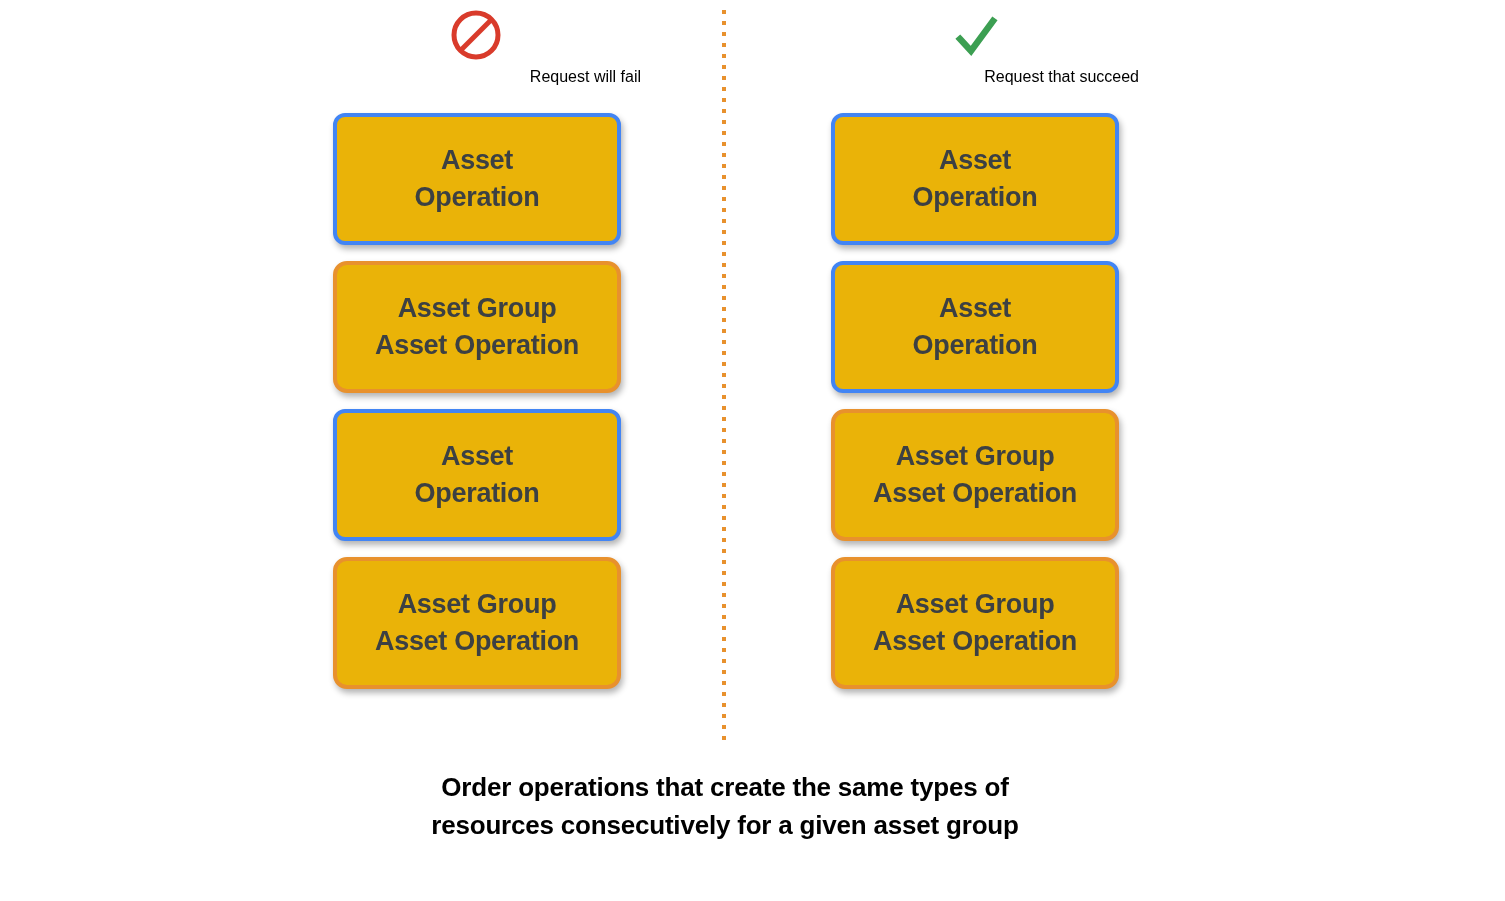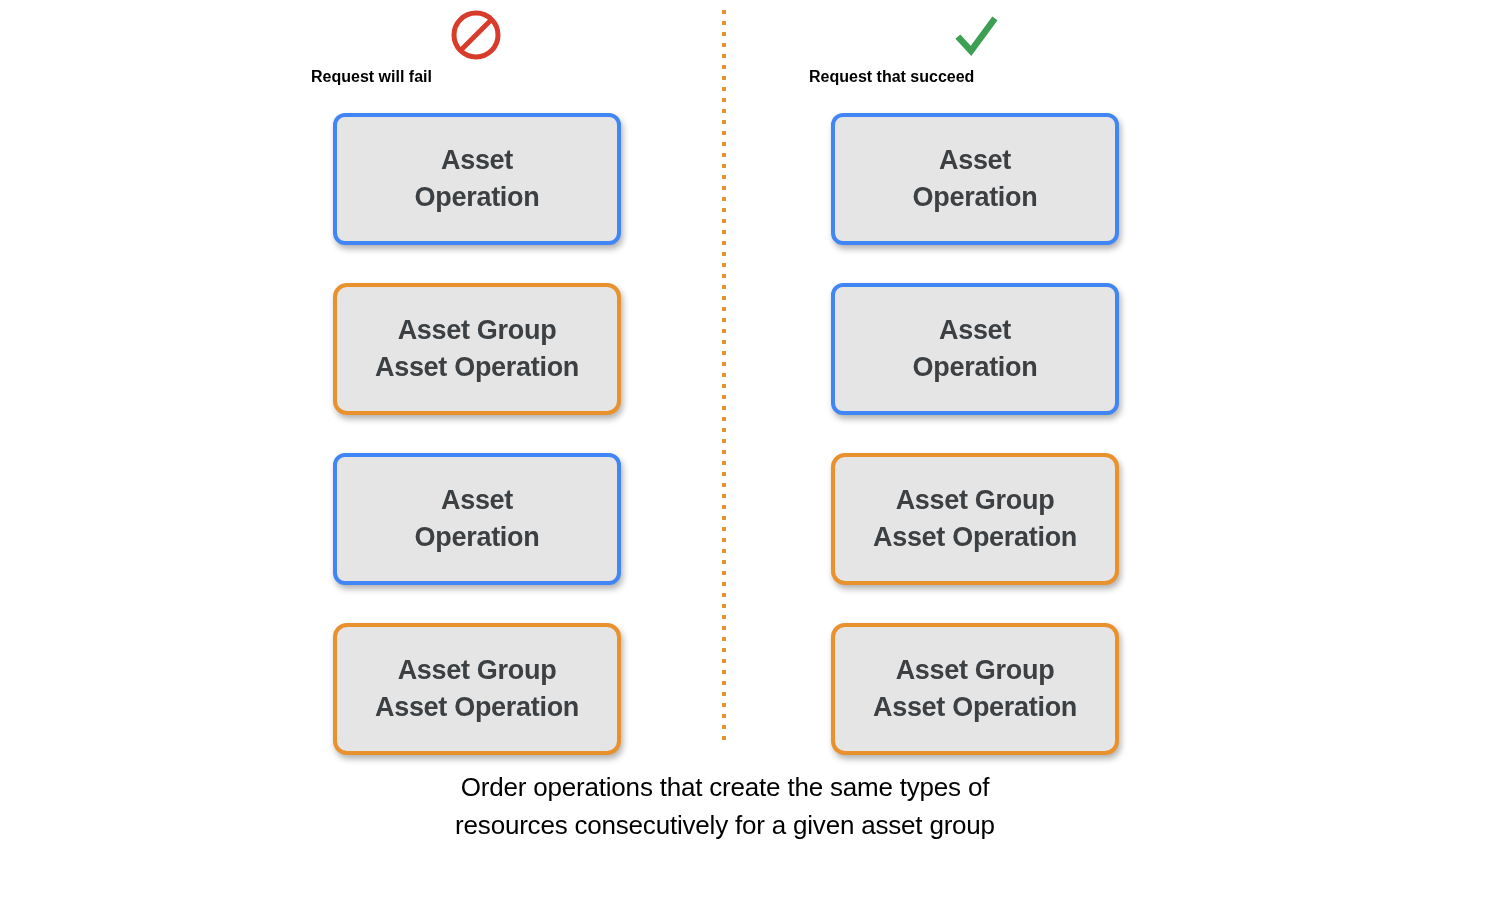--- a/index.html
+++ b/index.html
@@ -39,43 +39,42 @@
     width: 330px;
   }
   .col-fail    { left: 311px; }
   .col-succeed { left: 809px; }
 
   .col-header {
     position: absolute;
     top: 8px;
     left: 0;
     width: 330px;
-    text-align: left;
-    font-weight: bold;
+    text-align: right;
   }
   .status-icon {
     display: block;
     margin: 0 auto 6px auto;
     height: 54px;
     width: 60px;
   }
 
   
   .card-stack {
     position: absolute;
     top: 113px;
     left: 22px;
     width: 288px;
   }
   .card {
     box-sizing: border-box;
     width: 288px;
     height: 132px;
-    margin-bottom: 38px;
-    background: #e5e5e5;
+    margin-bottom: 16px;
+    background: #eab308;
     border-radius: 12px;
     border: 4px solid #4285f4;
     box-shadow: 2px 4px 6px rgba(0,0,0,0.30);
     display: flex;
     align-items: center;
     justify-content: center;
     text-align: center;
   }
   .card.blue   { border-color: #4285f4; }
   .card.orange { border-color: #e8912d; border-radius: 14px; }
@@ -89,21 +88,21 @@
   }
 
   
   .caption {
     position: absolute;
     left: 0;
     top: 768px;
     width: 1450px;
     text-align: center;
     font-size: 26px;
-    font-weight: normal;
+    font-weight: bold;
     color: #000000;
     line-height: 38px;
     letter-spacing: -0.2px;
     white-space: pre-line;
   }
 </style>
 </head>
 <body>
 
 <div class="divider"></div>

